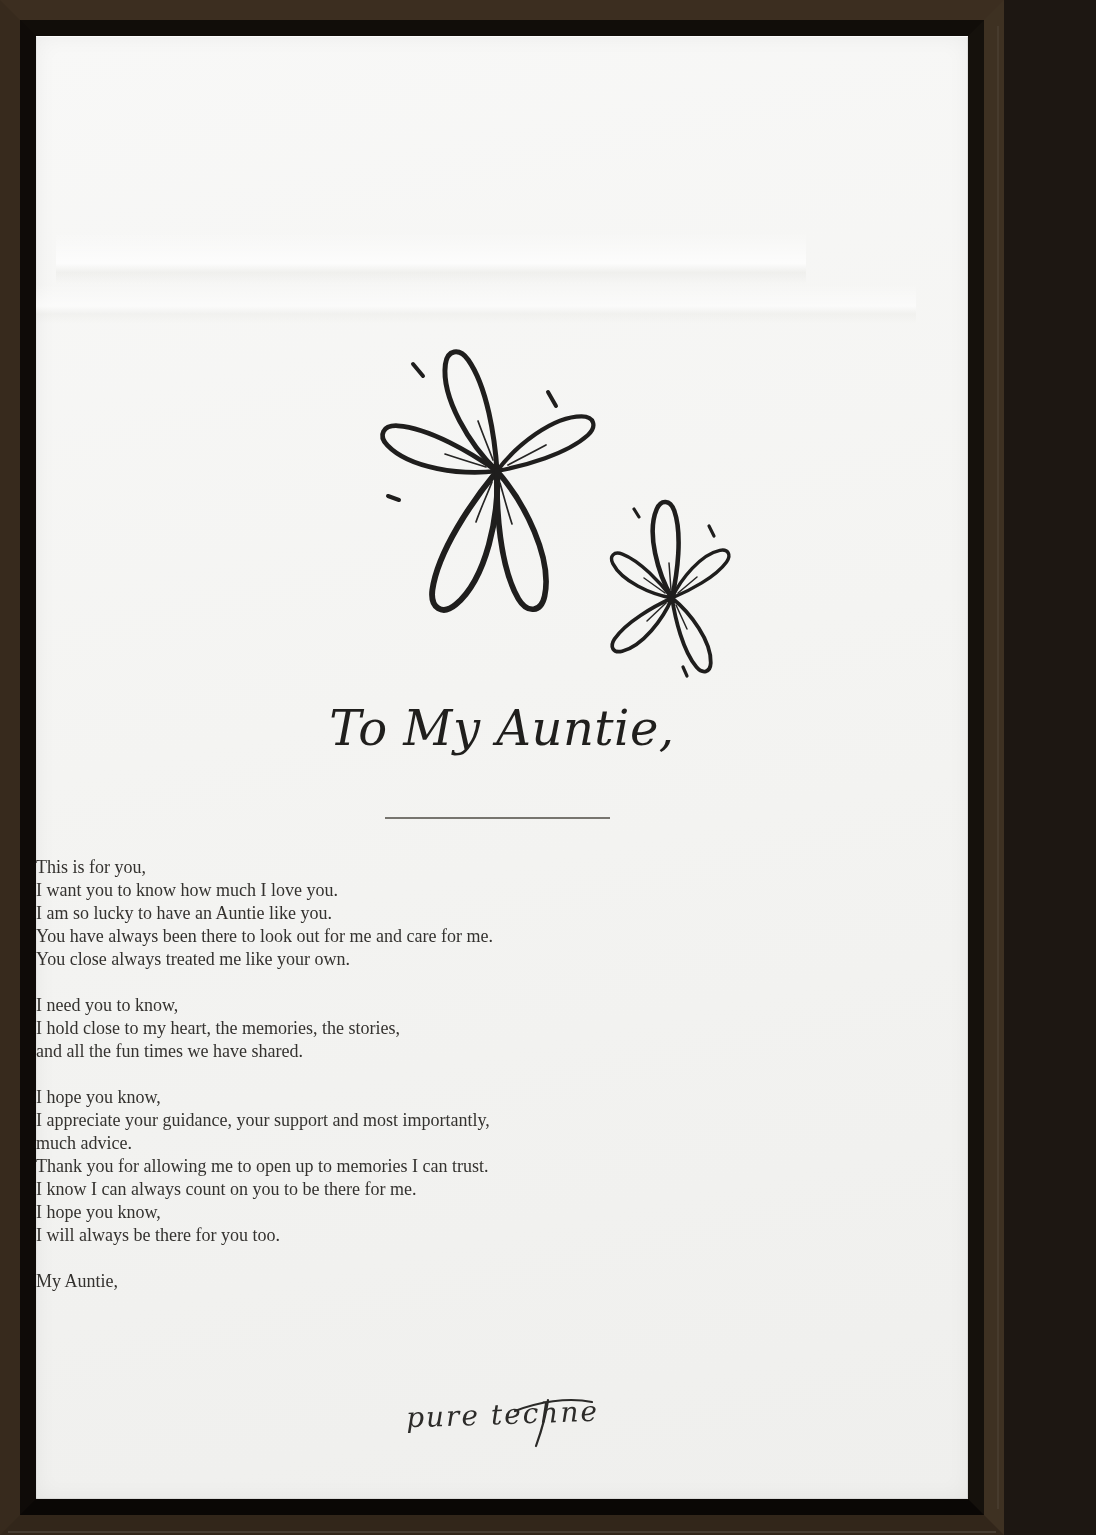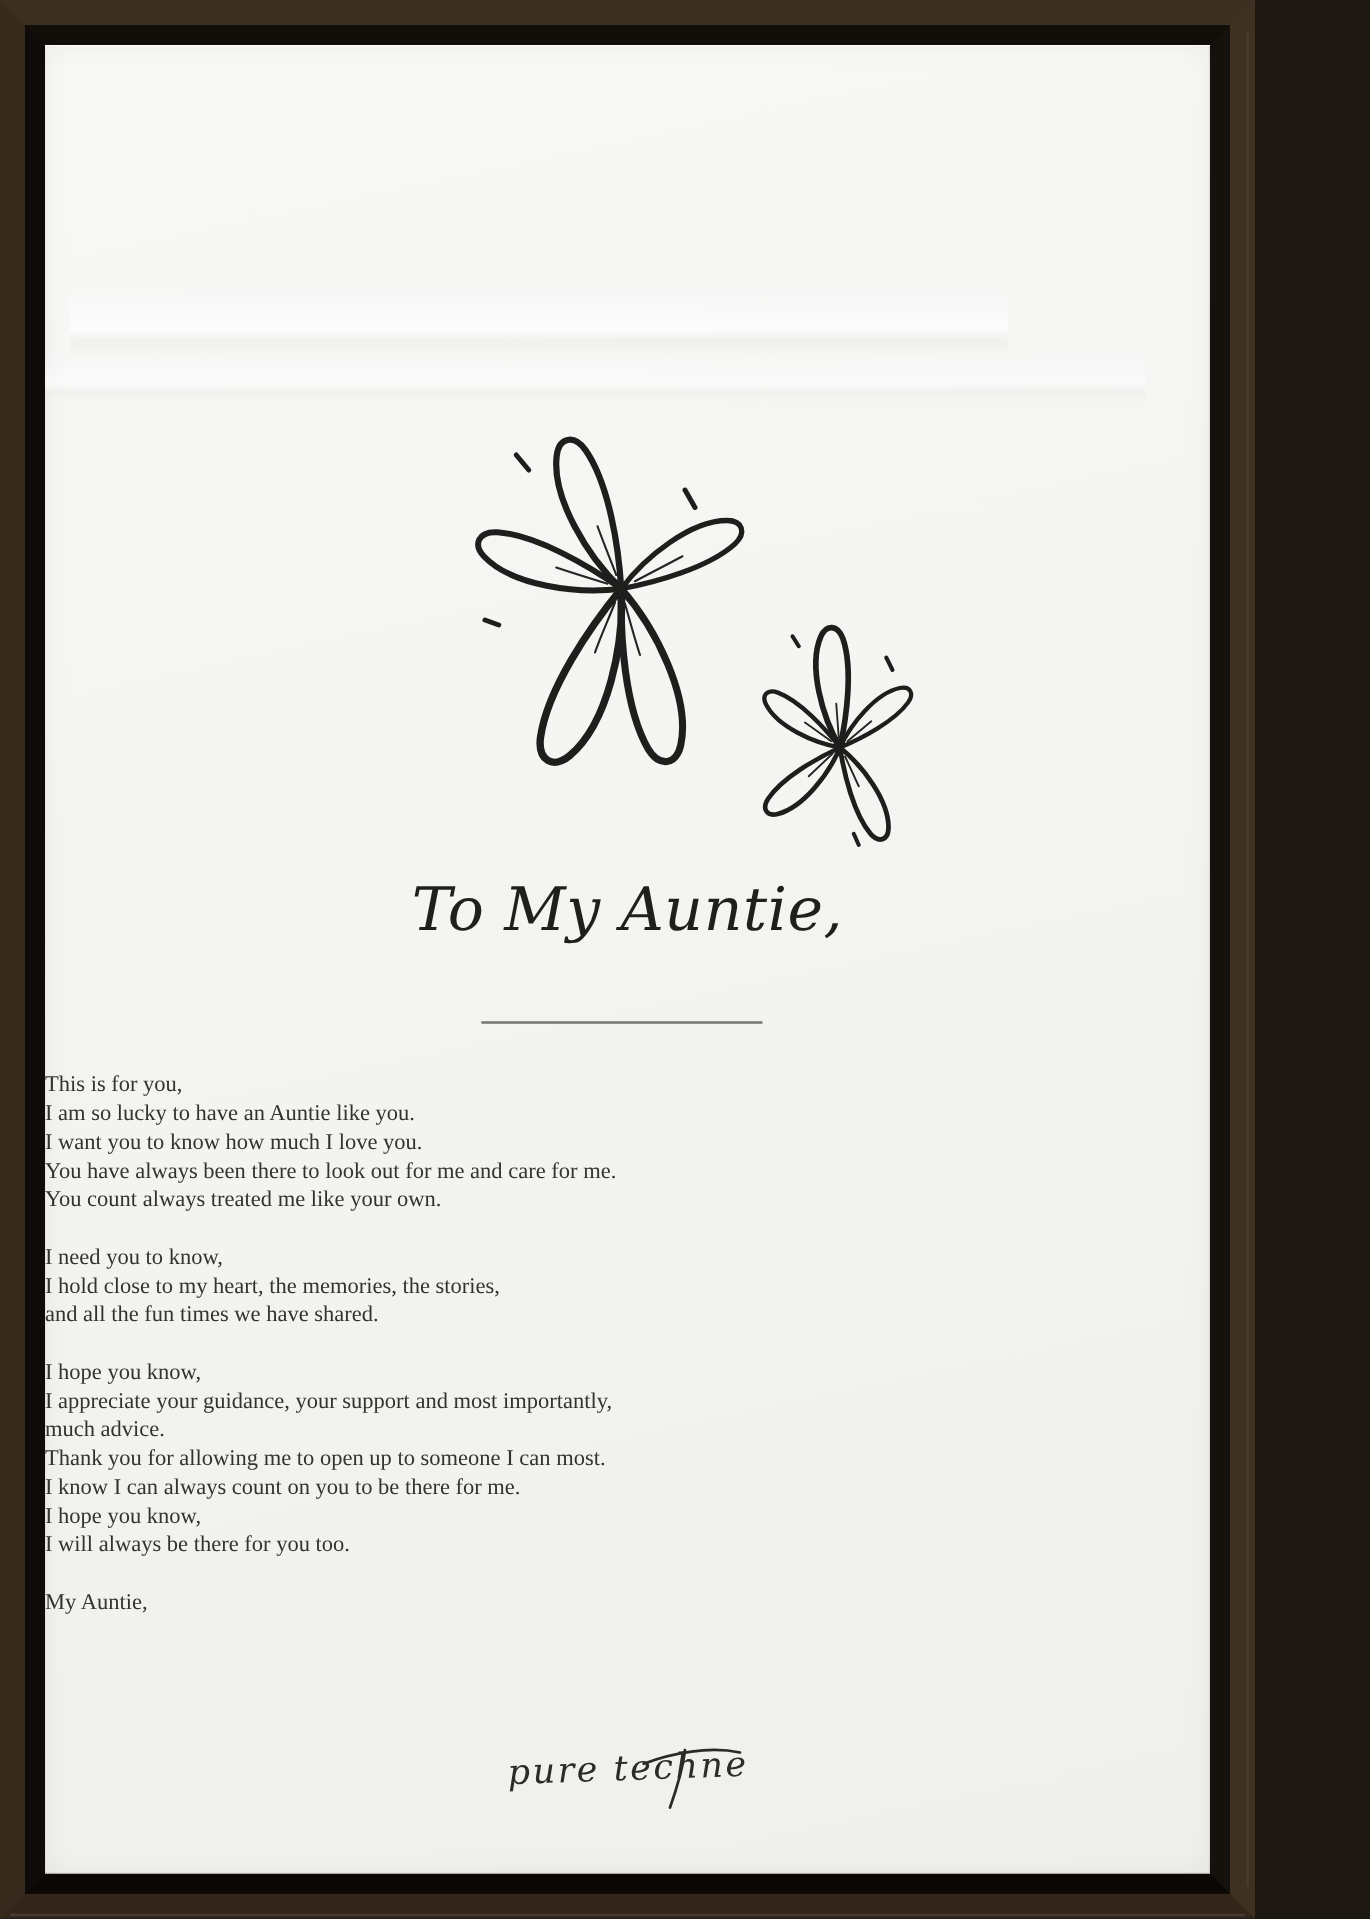--- a/index.html
+++ b/index.html
@@ -120,35 +120,35 @@
         </g>
       </svg>
 
       <div class="title">To My Auntie,</div>
 
       <div class="divider"></div>
 
       <div class="poem" id="poem">
           <div class="stanza">
             <div class="line">This is for you,</div>
+            <div class="line">I want you to know how much I love you.</div>
             <div class="line">I am so lucky to have an Auntie like you.</div>
-            <div class="line">I want you to know how much I love you.</div>
             <div class="line">You have always been there to look out for me and care for me.</div>
-            <div class="line">You count always treated me like your own.</div>
+            <div class="line">You close always treated me like your own.</div>
           </div>
           <div class="stanza">
             <div class="line">I need you to know,</div>
             <div class="line">I hold close to my heart, the memories, the stories,</div>
             <div class="line">and all the fun times we have shared.</div>
           </div>
           <div class="stanza">
             <div class="line">I hope you know,</div>
             <div class="line">I appreciate your guidance, your support and most importantly,</div>
             <div class="line">much advice.</div>
-            <div class="line">Thank you for allowing me to open up to someone I can most.</div>
+            <div class="line">Thank you for allowing me to open up to memories I can trust.</div>
             <div class="line">I know I can always count on you to be there for me.</div>
             <div class="line">I hope you know,</div>
             <div class="line">I will always be there for you too.</div>
           </div>
           <div class="stanza">
             <div class="line">My Auntie,</div>
           </div>
         </div>
 
       <div class="signature-wrap">

